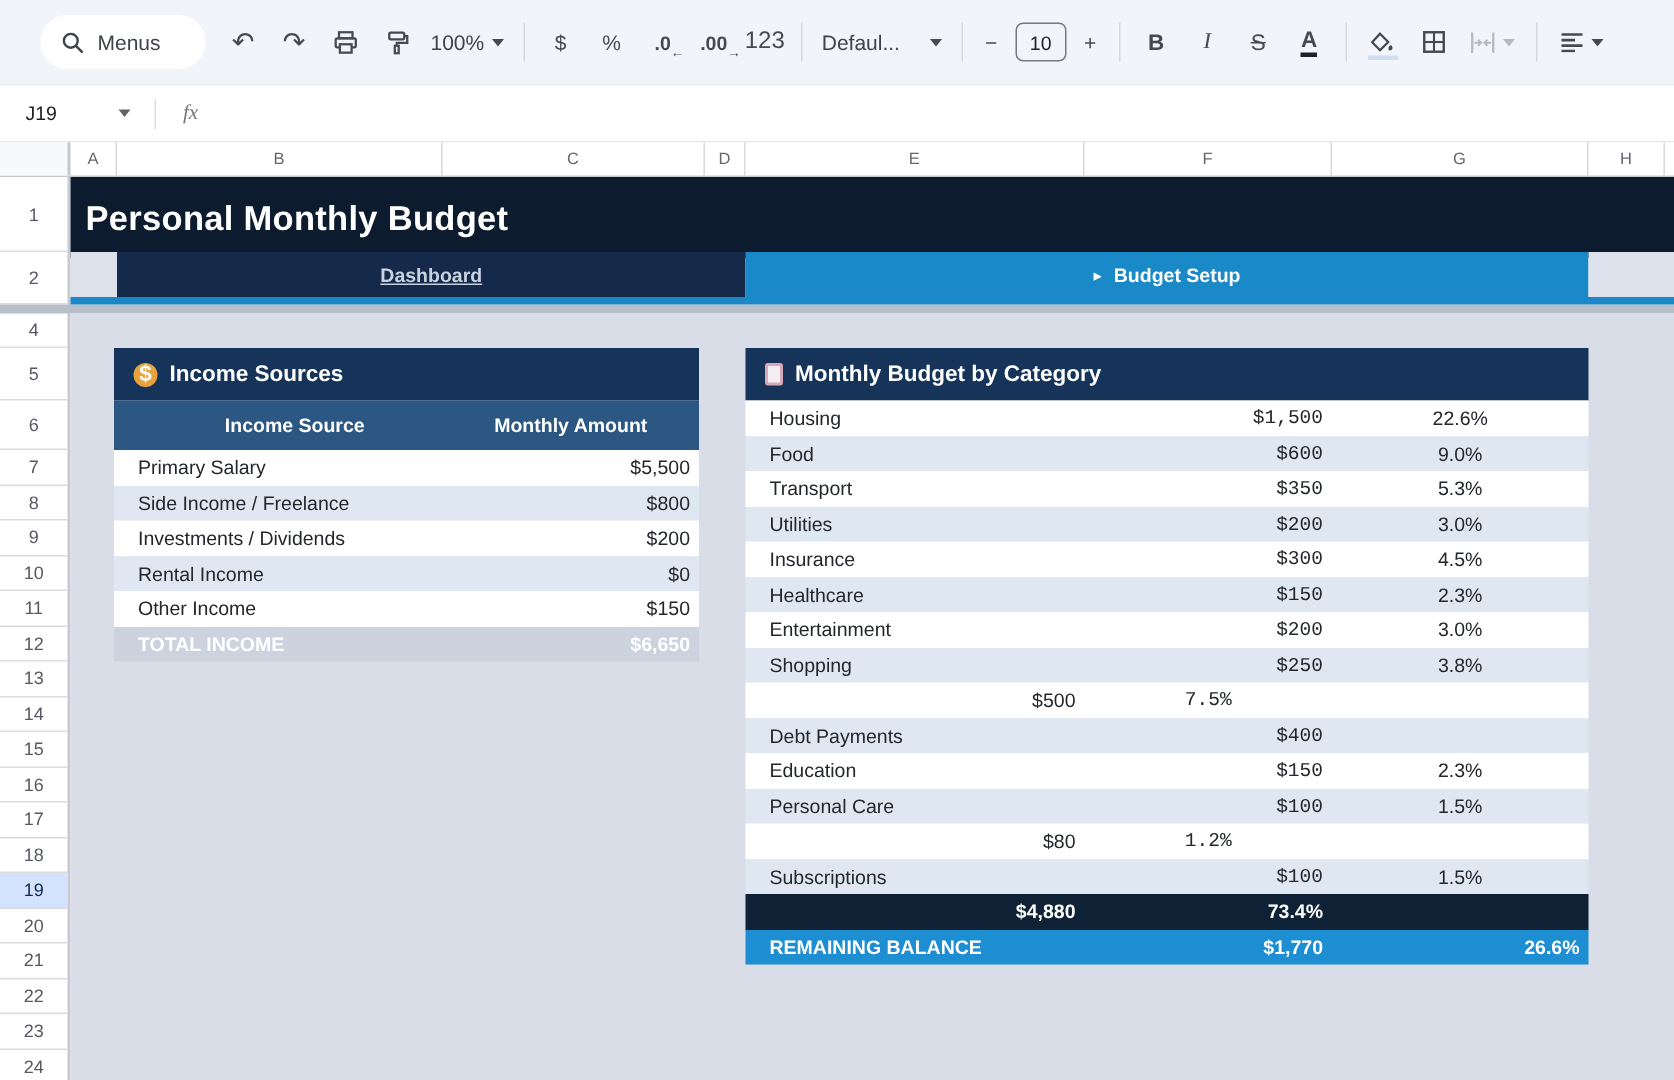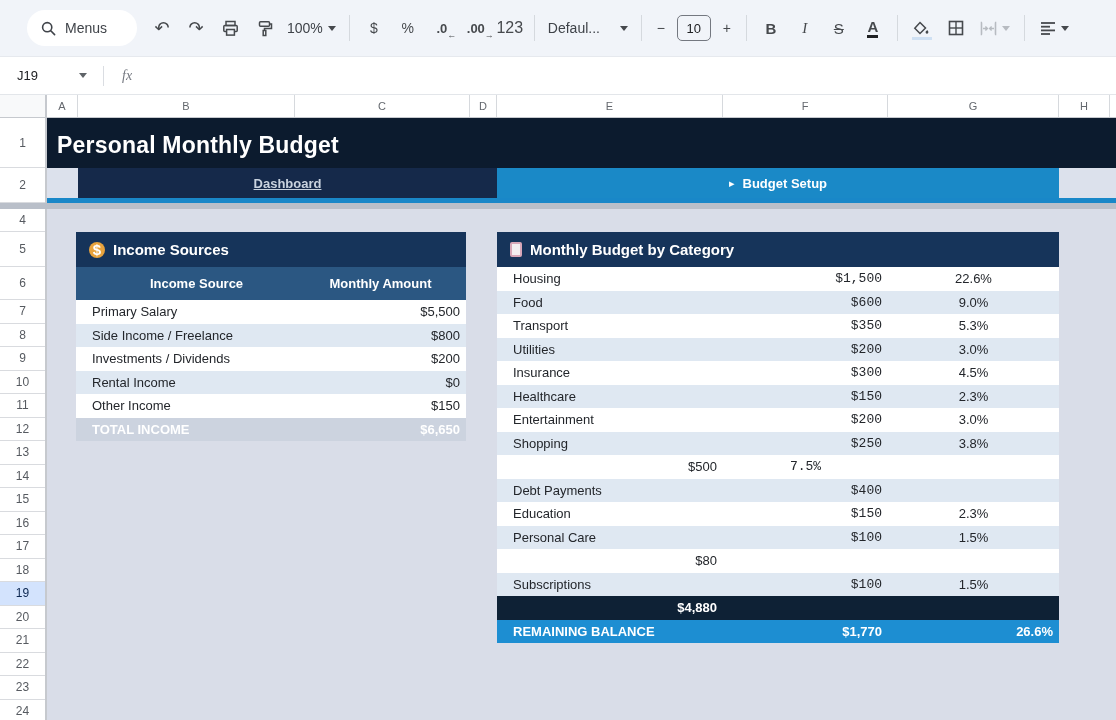--- a/index.html
+++ b/index.html
@@ -441,29 +441,31 @@
       </div>
 
       <div class="trow">
         <div class="cl">Personal Care</div>
         <div class="cr">$100</div>
         <div class="cc">1.5%</div>
       </div>
 
       <div class="trow">
         <div class="cr">$80</div>
+        <div class="cc">1.2%</div>
       </div>
 
       <div class="trow">
         <div class="cl">Subscriptions</div>
         <div class="cr">$100</div>
         <div class="cc">1.5%</div>
       </div>
     </div>
   <div id="bud-total" class="totrow">
     <div class="cr">$4,880</div>
+    <div class="cr">73.4%</div>
   </div>
   <div id="bud-remaining" class="totrow">
     <div class="cl">REMAINING BALANCE</div>
     <div class="cr">$1,770</div>
     <div class="cr">26.6%</div>
   </div>
 </div>
 
 </body></html>

